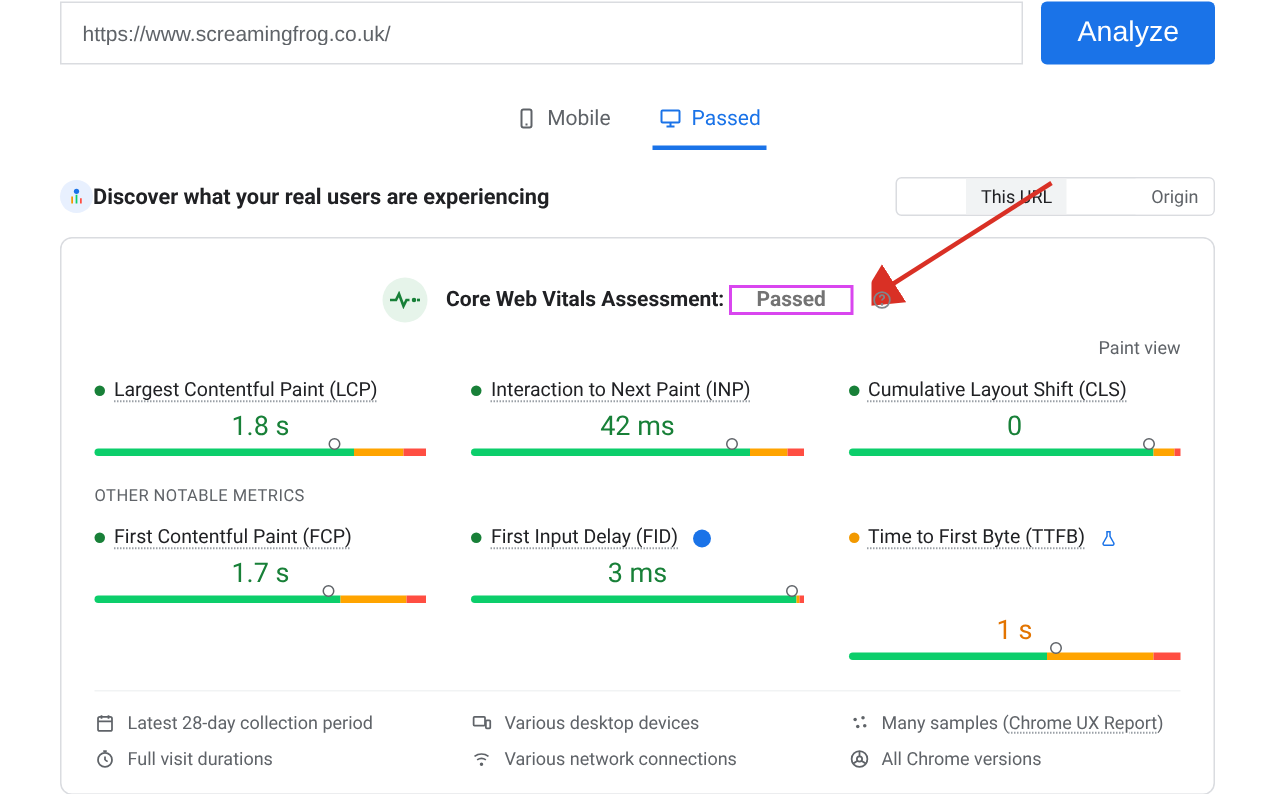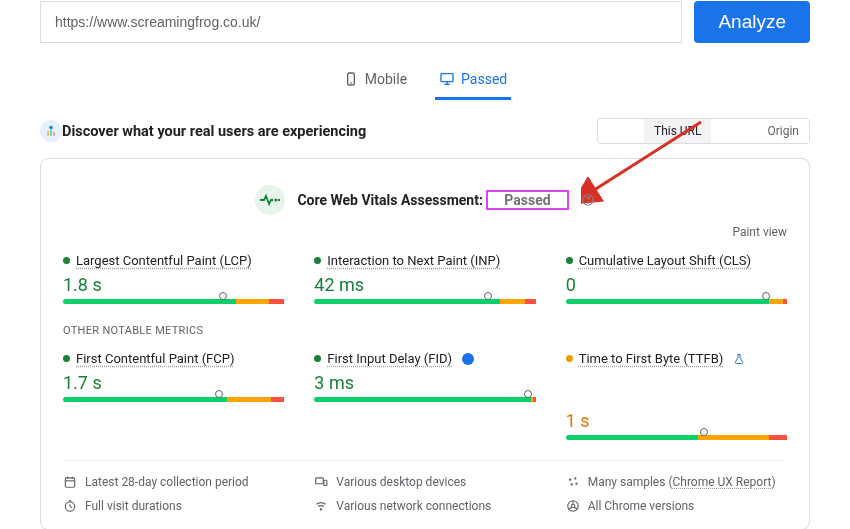--- a/index.html
+++ b/index.html
@@ -28,21 +28,21 @@
 .expand { text-align: right; color: #5f6368; font-size: 12px; margin-bottom: 14px; cursor: pointer; }
 .metrics-grid { display: grid; grid-template-columns: 1fr 1fr 1fr; gap: 22px 30px; margin-bottom: 20px; }
 .metric { }
 .metric-name-row { display: flex; align-items: center; gap: 6px; font-size: 13px; }
 .dot { width: 7px; height: 7px; border-radius: 50%; display: inline-block; }
 .dot.green { background: #188038; }
 .dot.amber { background: #f29900; }
 .metric-name { text-decoration: underline dotted #9aa0a6; text-underline-offset: 3px; }
 .blue-dot { width: 12px; height: 12px; border-radius: 50%; background: #1a73e8; display: inline-block; margin-left: 4px; }
 .flask-icon { color: #1a73e8; width: 12px; height: 12px; margin-left: 4px; }
-.metric-value { text-align: left; font-size: 18px; color: #188038; font-weight: 400; margin: 6px 0 4px; }
+.metric-value { text-align: center; font-size: 18px; color: #188038; font-weight: 400; margin: 6px 0 4px; }
 .metric-value.amber { color: #e37400; margin-top: 44px; }
 .bar { display: flex; height: 5px; border-radius: 2px; overflow: visible; position: relative; }
 .seg { height: 5px; }
 .seg:first-child { border-radius: 3px 0 0 3px; }
 .seg:last-child { border-radius: 0 3px 3px 0; }
 .g { background: #0cce6b; }
 .a { background: #ffa400; }
 .r { background: #ff4e42; }
 .marker { position: absolute; top: -4px; width: 1px; height: 13px; background: transparent; }
 .marker::before { content: ''; position: absolute; left: -3px; top: -3px; width: 6px; height: 6px; border-radius: 50%; border: 1px solid #5f6368; background: #fff; }

